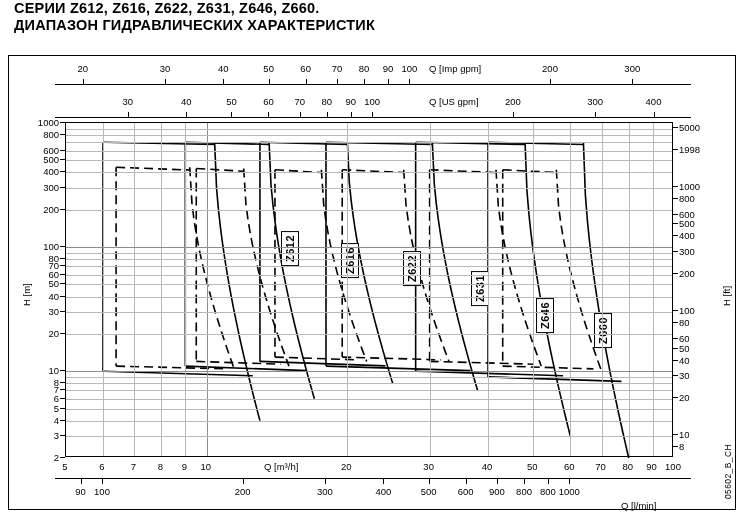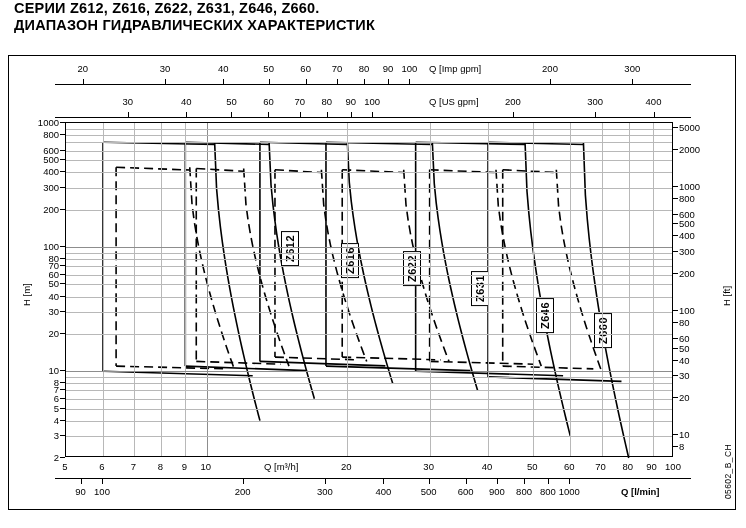--- a/index.html
+++ b/index.html
@@ -154,21 +154,21 @@
     </div>
 
   <div class="axis-title rot" style="left:12px;top:250px;">H [m]</div>
   <div class="axis-title rot" style="left:712px;top:250px;">H [ft]</div>
 
   <div id="axis-bot1"></div>
   <div class="axis-title" style="left:255px;top:405px;">Q [m³/h]</div>
 
   <div class="rule" style="left:46px;top:422px;width:636px;"></div>
   <div id="axis-bot2"></div>
-  <div class="axis-title" style="left:612px;top:430px;font-weight:bold;">Q [l/min]</div>
+  <div class="axis-title" style="left:612px;top:444px;">Q [l/min]</div>
 
   <div class="side-code">05602_B_CH</div>
 <div class="tick-label left" style="left: 20px; width: 30px; top: 401px;">2</div>
     <div class="rule" style="left: 51px; top: 401px; width: 5px;"></div>
     <div class="tick-label left" style="left: 20px; width: 30px; top: 379.143px;">3</div>
     <div class="rule" style="left: 51px; top: 379.143px; width: 5px;"></div>
     <div class="tick-label left" style="left: 20px; width: 30px; top: 363.636px;">4</div>
     <div class="rule" style="left: 51px; top: 363.636px; width: 5px;"></div>
     <div class="tick-label left" style="left: 20px; width: 30px; top: 351.607px;">5</div>
     <div class="rule" style="left: 51px; top: 351.607px; width: 5px;"></div>
@@ -235,21 +235,21 @@
     <div class="tick-label right" style="left: 670px; width: 34px; top: 179.437px;">400</div>
     <div class="rule" style="left: 664px; top: 179.437px; width: 5px;"></div>
     <div class="tick-label right" style="left: 670px; width: 34px; top: 167.408px;">500</div>
     <div class="rule" style="left: 664px; top: 167.408px; width: 5px;"></div>
     <div class="tick-label right" style="left: 670px; width: 34px; top: 157.58px;">600</div>
     <div class="rule" style="left: 664px; top: 157.58px; width: 5px;"></div>
     <div class="tick-label right" style="left: 670px; width: 34px; top: 142.073px;">800</div>
     <div class="rule" style="left: 664px; top: 142.073px; width: 5px;"></div>
     <div class="tick-label right" style="left: 670px; width: 34px; top: 130.044px;">1000</div>
     <div class="rule" style="left: 664px; top: 130.044px; width: 5px;"></div>
-    <div class="tick-label right" style="left: 670px; width: 34px; top: 92.6799px;">2000</div>
+    <div class="tick-label right" style="left: 670px; width: 34px; top: 92.6799px;">1998</div>
     <div class="rule" style="left: 664px; top: 92.6799px; width: 5px;"></div>
     <div class="tick-label right" style="left: 670px; width: 34px; top: 70.8232px;">5000</div>
     <div class="rule" style="left: 664px; top: 70.8232px; width: 5px;"></div>
     <div class="tick-label" style="left: 56px; top: 405px;">5</div>
     <div class="tick-label" style="left: 93.0031px; top: 405px;">6</div>
     <div class="tick-label" style="left: 124.289px; top: 405px;">7</div>
     <div class="tick-label" style="left: 151.39px; top: 405px;">8</div>
     <div class="tick-label" style="left: 175.294px; top: 405px;">9</div>
     <div class="tick-label" style="left: 196.678px; top: 405px;">10</div>
     <div class="tick-label" style="left: 337.356px; top: 405px;">20</div>

